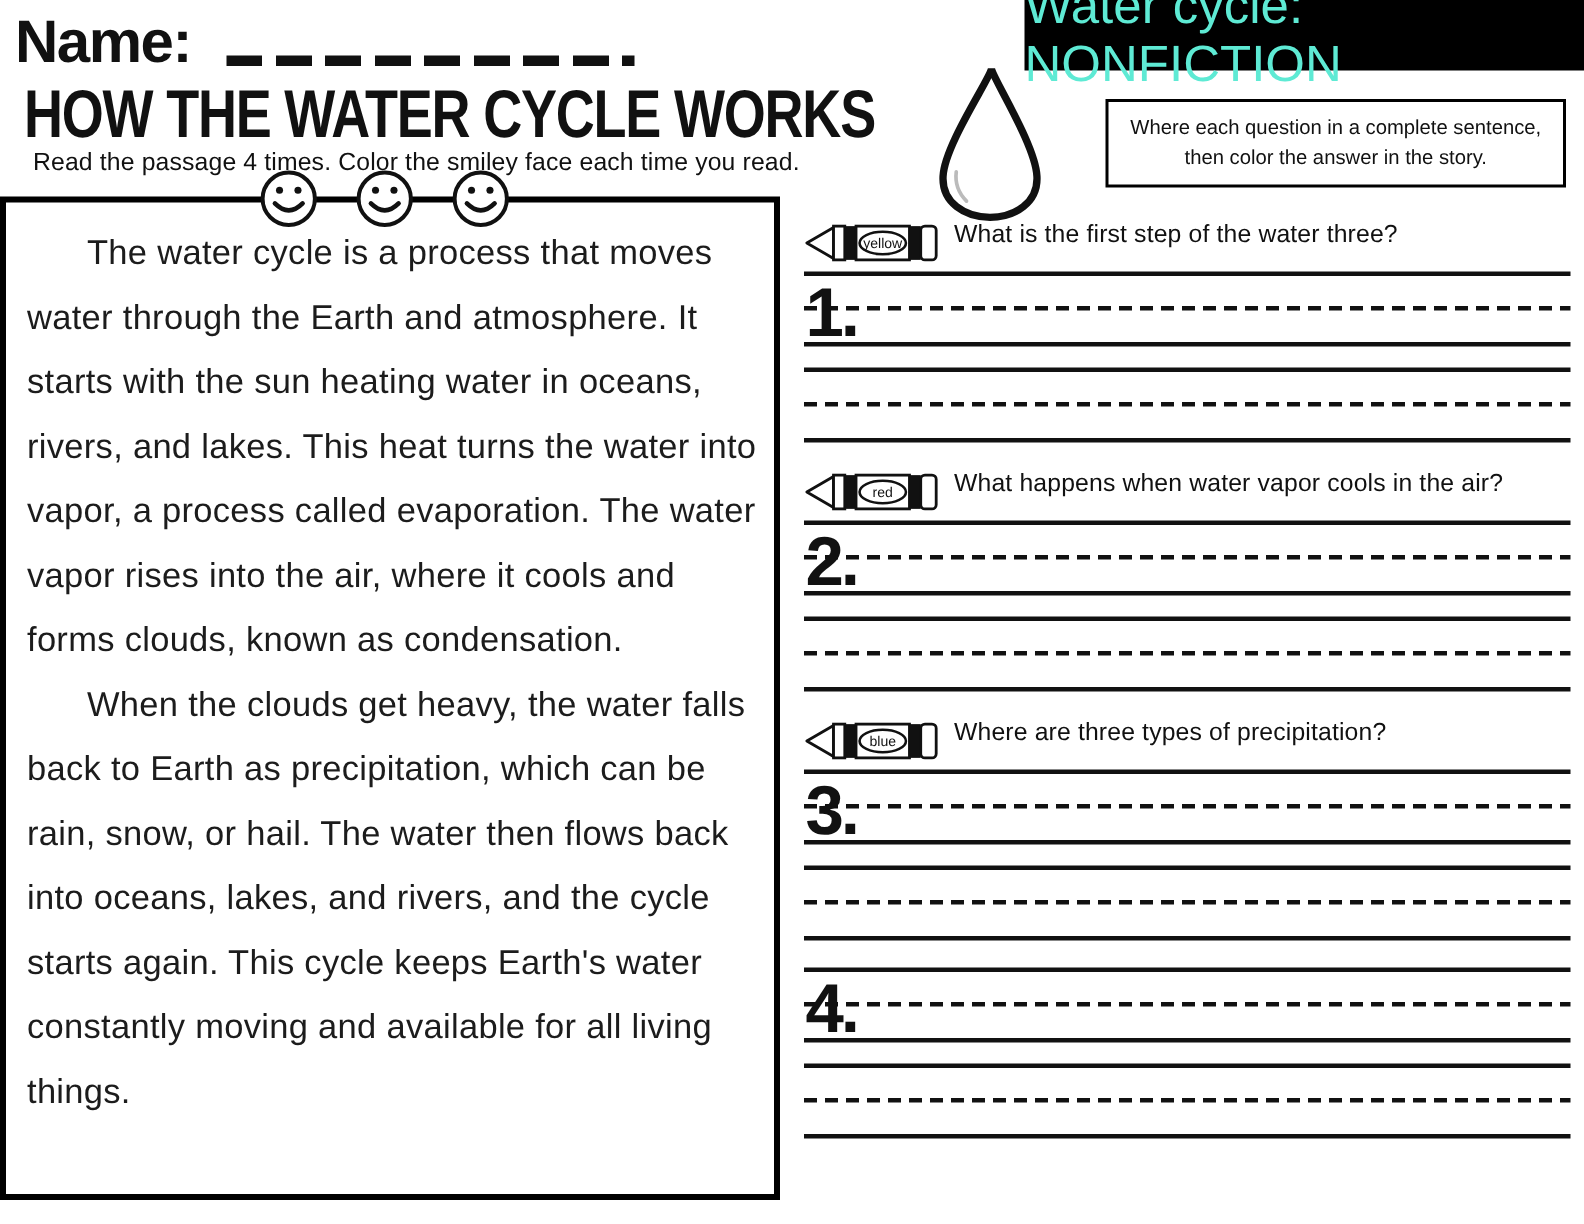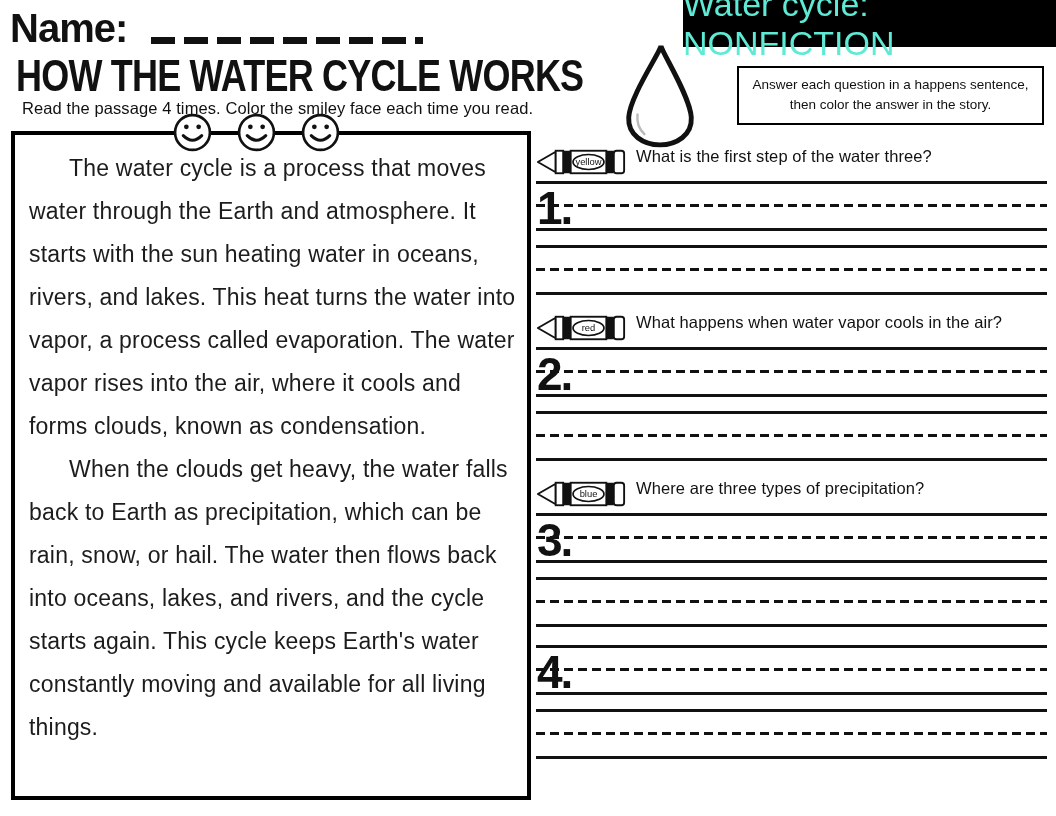--- a/index.html
+++ b/index.html
@@ -20,21 +20,21 @@
   .badge { top:0; left:683px; width:373px; height:47px; background:#000; color:#5eead4;
            display:flex; align-items:center; justify-content:center; font-size:34px; }
 
   .instruction-box { top:66px; left:737px; width:307px; border:2px solid #000;
                      padding:7px 4px; text-align:center; font-size:13.5px; line-height:1.5;
                      font-weight:500; }
 
   .drop { top:40px; left:616px; }
 
   
-  .passage-box { top:131px; left:11px; width:520px; height:669px; border:4px solid #000;
+  .passage-box { top:131px; left:0; width:520px; height:669px; border:4px solid #000;
                  background:#fff; padding:12px 5px 0 14px; }
   .passage-box p { font-size:23px; line-height:43px; color:#1c1c1c; text-indent:40px;
                    letter-spacing:.2px; }
   .smileys { top:112px; left:172px; display:flex; gap:23px; z-index:3; }
   .smileys span { display:block; width:41px; height:41px; }
 
   
   .questions { top:147px; left:536px; width:511px; }
   .q-block { position:relative; margin-bottom:18px; }
   .q-header { display:flex; align-items:flex-start; gap:10px; height:30px; margin-bottom:4px; }
@@ -62,21 +62,21 @@
 <div class="abs drop">
   <svg width="88" height="110" viewBox="0 0 90 112">
     <path d="M46,6 C44,14 14,58 13,79 C12,97 28,107 45,107 C62,107 78,97 77,79 C76,58 48,14 46,6 Z" fill="#fff" stroke="#111" stroke-width="5"></path>
     <path d="M22,76 C21,84 24,91 29,96" fill="none" stroke="#bbb" stroke-width="2.5" stroke-linecap="round"></path>
   </svg>
 </div>
 
 <div class="abs badge">Water cycle: NONFICTION</div>
 
 <div class="abs instruction-box">
-  <div>Answer each question in a happens sentence,</div>
+  <div>Where each question in a complete sentence,</div>
   <div>then color the answer in the story.</div>
 </div>
 
 <div class="abs smileys">
   <span>
     <svg width="41" height="41" viewBox="0 0 40 40">
         <circle cx="20" cy="20" r="17" fill="#fff" stroke="#111" stroke-width="2.6"></circle>
         <circle cx="14" cy="14.5" r="2.3" fill="#111"></circle>
         <circle cx="26" cy="14.5" r="2.3" fill="#111"></circle>
         <path d="M11,23 Q20,32 29,23" fill="none" stroke="#111" stroke-width="3" stroke-linecap="round"></path>

